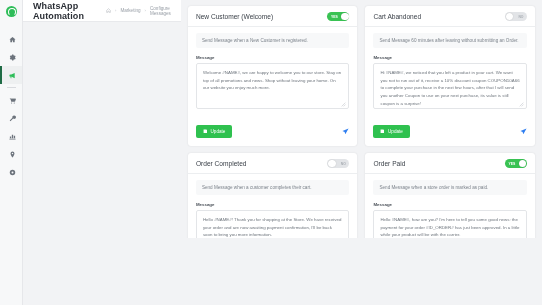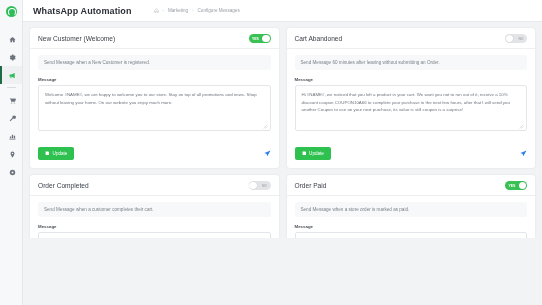--- a/index.html
+++ b/index.html
@@ -33,21 +33,21 @@
   .nav-item {
     width: 100%; height: 18px;
     display: flex; align-items: center; justify-content: center;
     color: #6c737c; border-left: 2px solid transparent;
   }
   .nav-item.active { background: #eef0f1; border-left: 2px solid #1f6b45; color: #2ebd59; }
   .nav-item svg { display: block; }
   .nav-sep { width: 9px; height: 1px; background: #d8dade; margin: 3px 0; }
 
   
-  .main { flex: 1; height: 238px; display: flex; flex-direction: column; overflow: hidden; }
+  .main { flex: 1; height: 238px; display: flex; flex-direction: row; overflow: hidden; }
 
   .topbar {
     height: 22px; background: #ffffff;
     border-bottom: 1px solid #e8e9ec;
     display: flex; align-items: center; padding: 0 10px;
     flex: 0 0 22px;
   }
   .app-title { font-size: 9px; font-weight: bold; color: #2b2f36; letter-spacing: .1px; }
   .breadcrumb { display: flex; align-items: center; gap: 4px; margin-left: 22px; }
   .crumb { font-size: 4.6px; color: #9aa0a8; }

